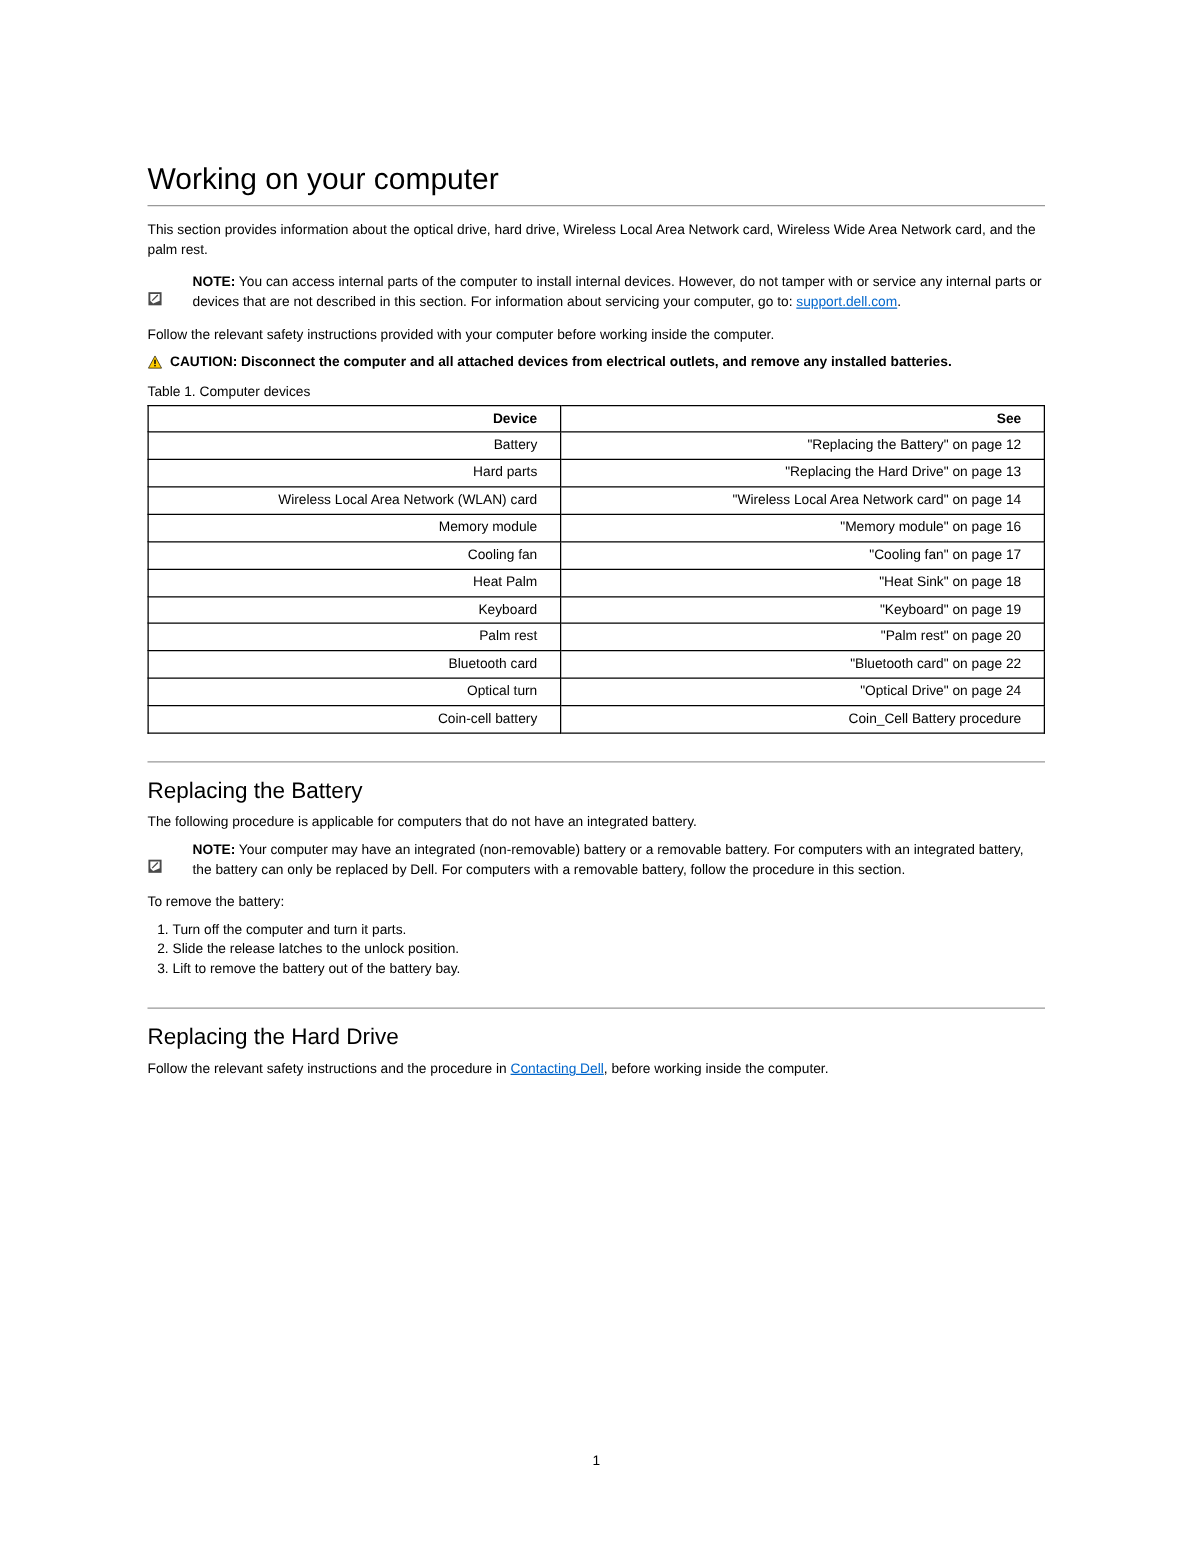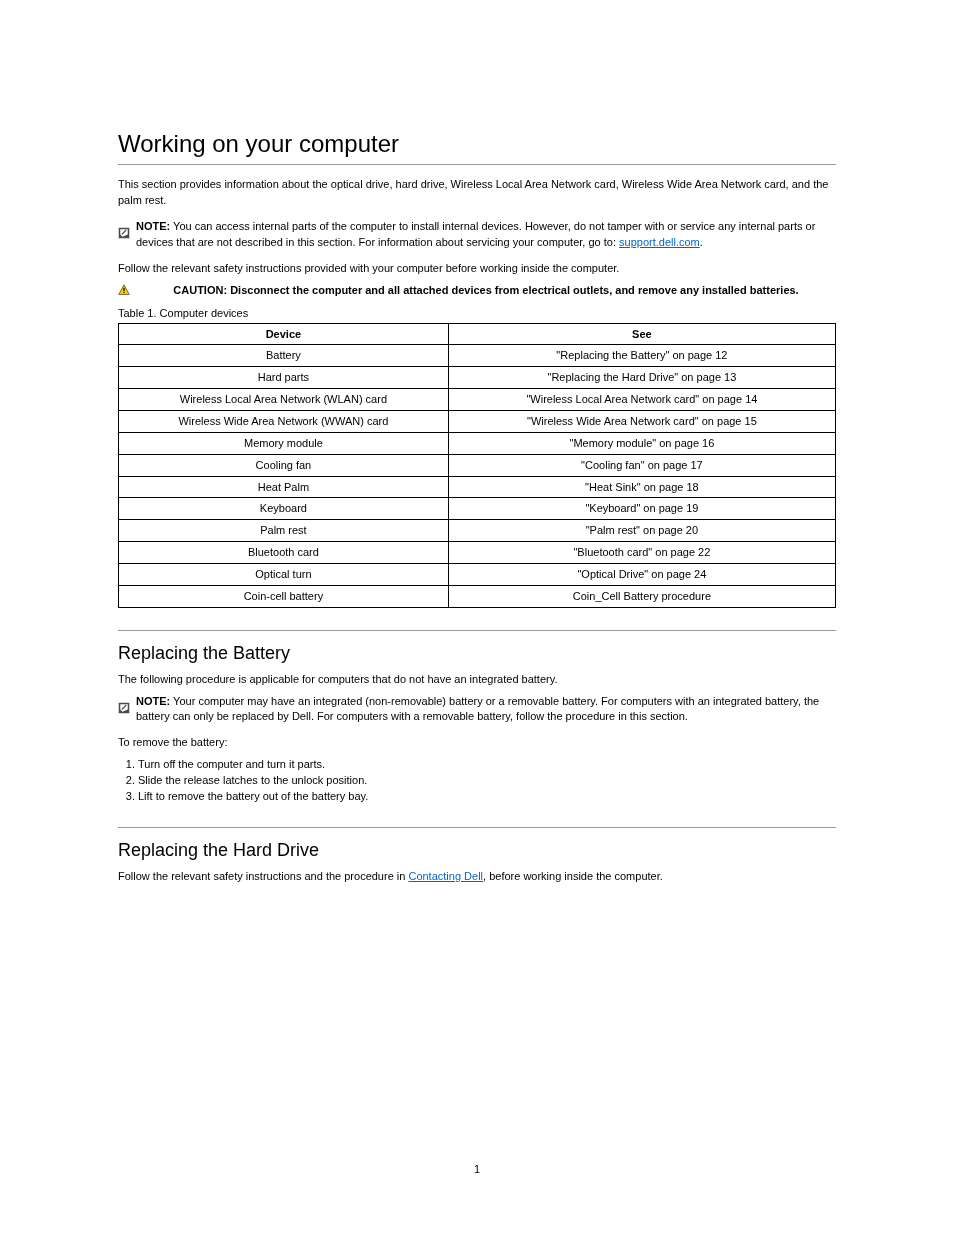--- a/index.html
+++ b/index.html
@@ -24,22 +24,22 @@
     border-top: 1px solid #999;
     margin: 0 0 12px 0;
   }
   .intro {
     font-size: 11px;
     line-height: 1.45;
     margin-bottom: 10px;
   }
   .note-block {
     display: flex;
-    align-items: center;
-    gap: 6px;
+    align-items: flex-end;
+    gap: 24px;
     font-size: 11px;
     line-height: 1.45;
     margin-bottom: 10px;
   }
   .note-block .icon-col { flex: 0 0 12px; padding-top: 1px; }
   .note-block .text-col { flex: 1; }
   .note-label { font-weight: bold; }
   a.link { color: #0066cc; text-decoration: underline; }
   .para {
     font-size: 11px;
@@ -48,35 +48,35 @@
   }
   .caution-block {
     display: flex;
     align-items: flex-start;
     gap: 6px;
     font-size: 11px;
     line-height: 1.45;
     margin-bottom: 6px;
   }
   .caution-block .icon-col { flex: 0 0 12px; padding-top: 1px; }
-  .caution-block .text-col { flex: 1; font-weight: bold; text-align: center; }
+  .caution-block .text-col { flex: 1; font-weight: bold; }
   .table-caption {
     font-size: 11px;
     margin-bottom: 4px;
   }
   table.data {
     width: 100%;
     border-collapse: collapse;
     font-size: 11px;
     margin-bottom: 22px;
   }
   table.data th, table.data td {
     border: 1.5px solid #000;
     padding: 3px 18px;
-    text-align: center;
+    text-align: right;
     vertical-align: top;
     line-height: 1.35;
   }
   table.data th { font-weight: bold; }
   h2 {
     font-size: 18px;
     font-weight: normal;
     margin: 0 0 8px 0;
   }
   .footer {
@@ -146,24 +146,20 @@
         </tr>
       <tr>
           <td>Hard parts</td>
           <td>"Replacing the Hard Drive" on page 13</td>
         </tr>
       <tr>
           <td>Wireless Local Area Network (WLAN) card</td>
           <td>"Wireless Local Area Network card" on page 14</td>
         </tr>
       <tr>
-          <td>Wireless Wide Area Network (WWAN) card</td>
-          <td>"Wireless Wide Area Network card" on page 15</td>
-        </tr>
-      <tr>
           <td>Memory module</td>
           <td>"Memory module" on page 16</td>
         </tr>
       <tr>
           <td>Cooling fan</td>
           <td>"Cooling fan" on page 17</td>
         </tr>
       <tr>
           <td>Heat Palm</td>
           <td>"Heat Sink" on page 18</td>

